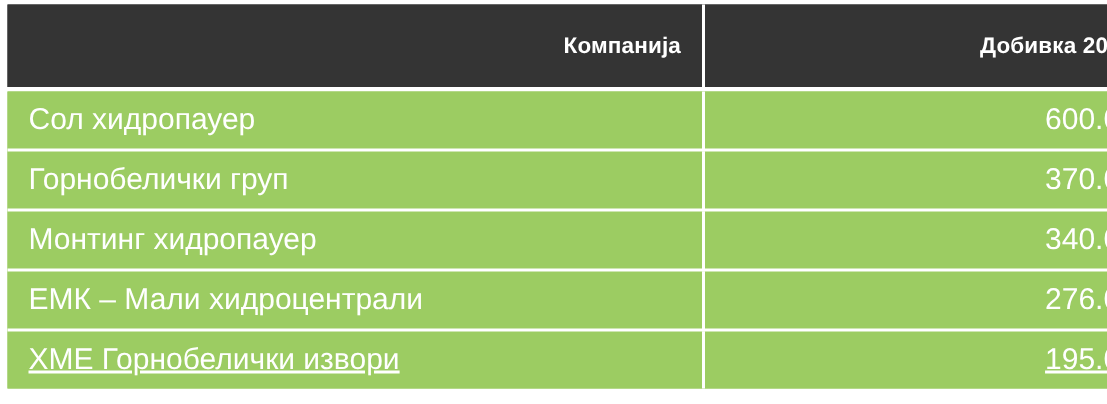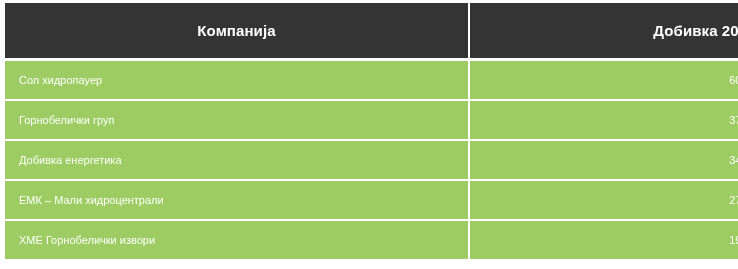--- a/index.html
+++ b/index.html
@@ -39,49 +39,50 @@
     color: #ffffff;
     font-size: 15px;
     font-weight: bold;
     letter-spacing: 0.1px;
     vertical-align: middle;
     border: none;
     background: #343434;
   }
 
   th.col-company {
-    text-align: center;
+    text-align: right;
     width: 435px;
     border-right: 2px solid #ffffff;
   }
 
   th.col-value {
     text-align: right;
     width: 285px;
   }
 
   
   tbody tr.data-row {
     background: #9ccc62;
   }
 
   tbody td {
     height: 38px;
     padding: 0 14px;
     color: #ffffff;
-    font-size: 11px;
+    font-size: 20px;
     font-weight: normal;
     vertical-align: middle;
     background: #9ccc62;
     border-bottom: 2px solid #ffffff;
     border-top: none;
   }
 
   tbody tr.data-row:last-child td {
     border-bottom: none;
+    text-decoration: underline;
   }
 
   td.cell-company {
     text-align: left;
     border-right: 2px solid #ffffff;
   }
 
   td.cell-value {
     text-align: right;
   }
@@ -115,21 +116,21 @@
         <td class="cell-company">Сол хидропауер</td>
         <td class="cell-value">600.000</td>
       </tr>
 
       <tr class="data-row">
         <td class="cell-company">Горнобелички груп</td>
         <td class="cell-value">370.000</td>
       </tr>
 
       <tr class="data-row">
-        <td class="cell-company">Добивка енергетика</td>
+        <td class="cell-company">Монтинг хидропауер</td>
         <td class="cell-value">340.000</td>
       </tr>
 
       <tr class="data-row">
         <td class="cell-company">ЕМК – Мали хидроцентрали</td>
         <td class="cell-value">276.000</td>
       </tr>
 
       <tr class="data-row">
         <td class="cell-company">ХМЕ Горнобелички извори</td>

